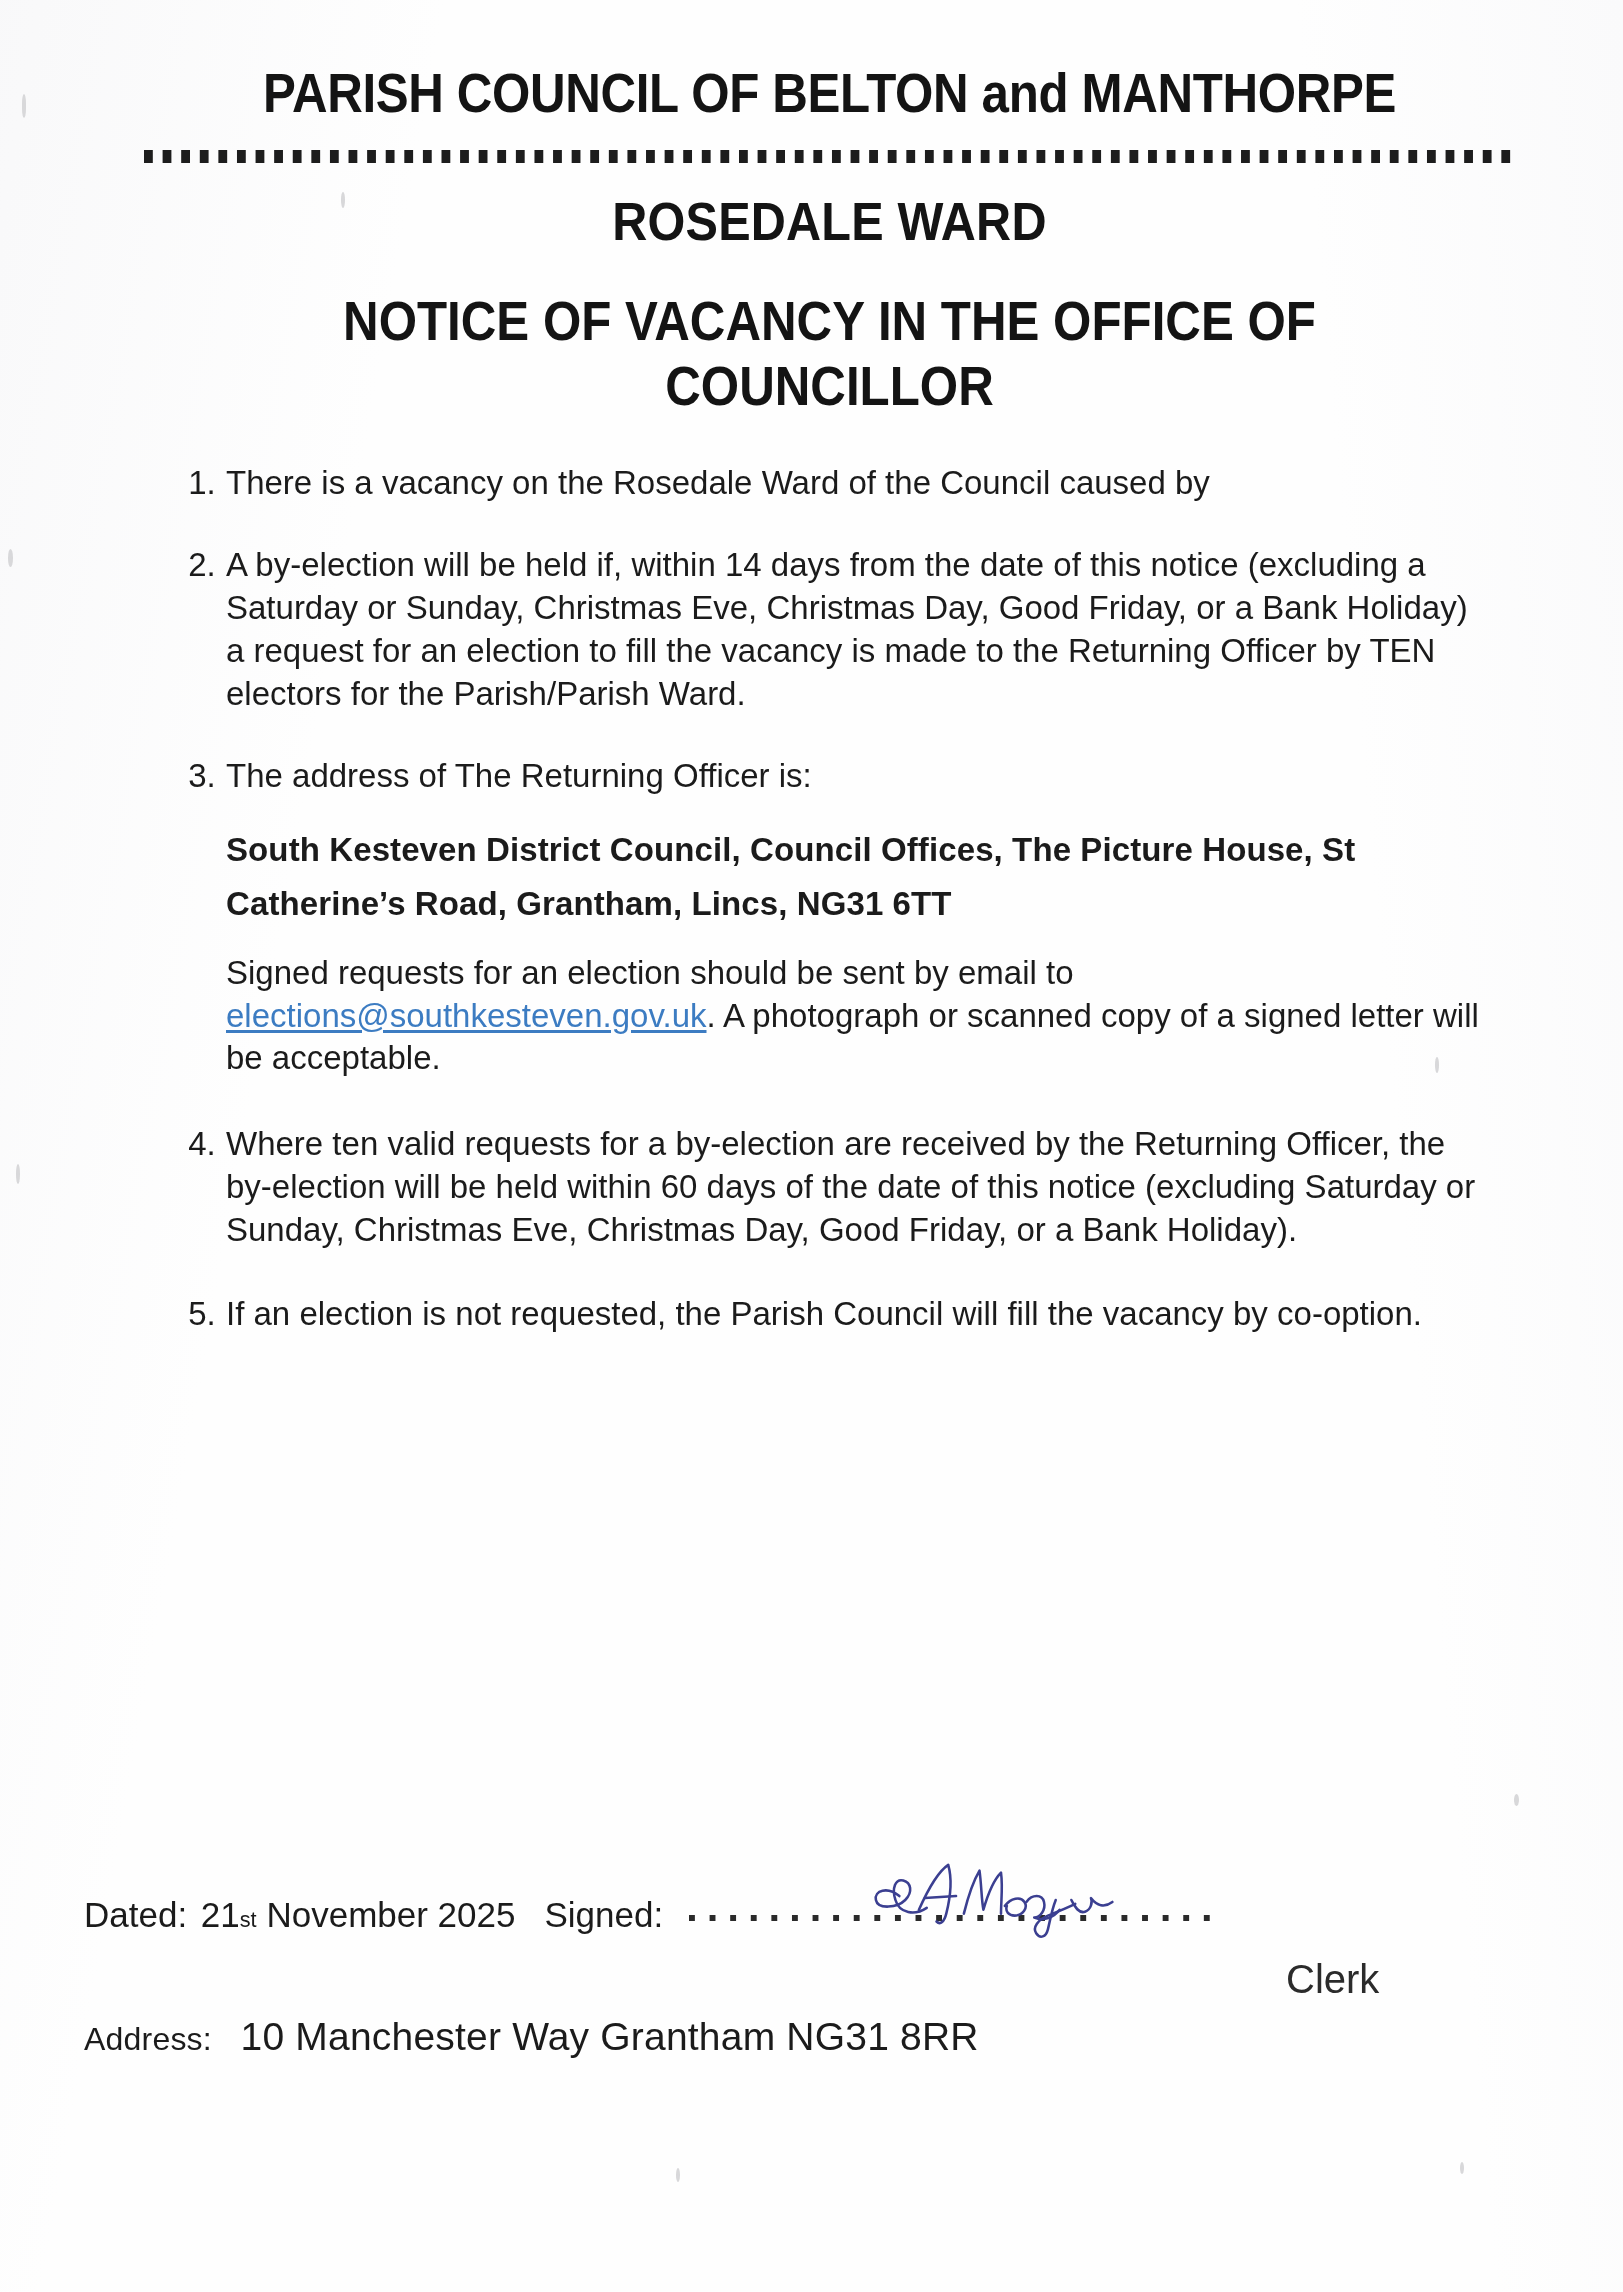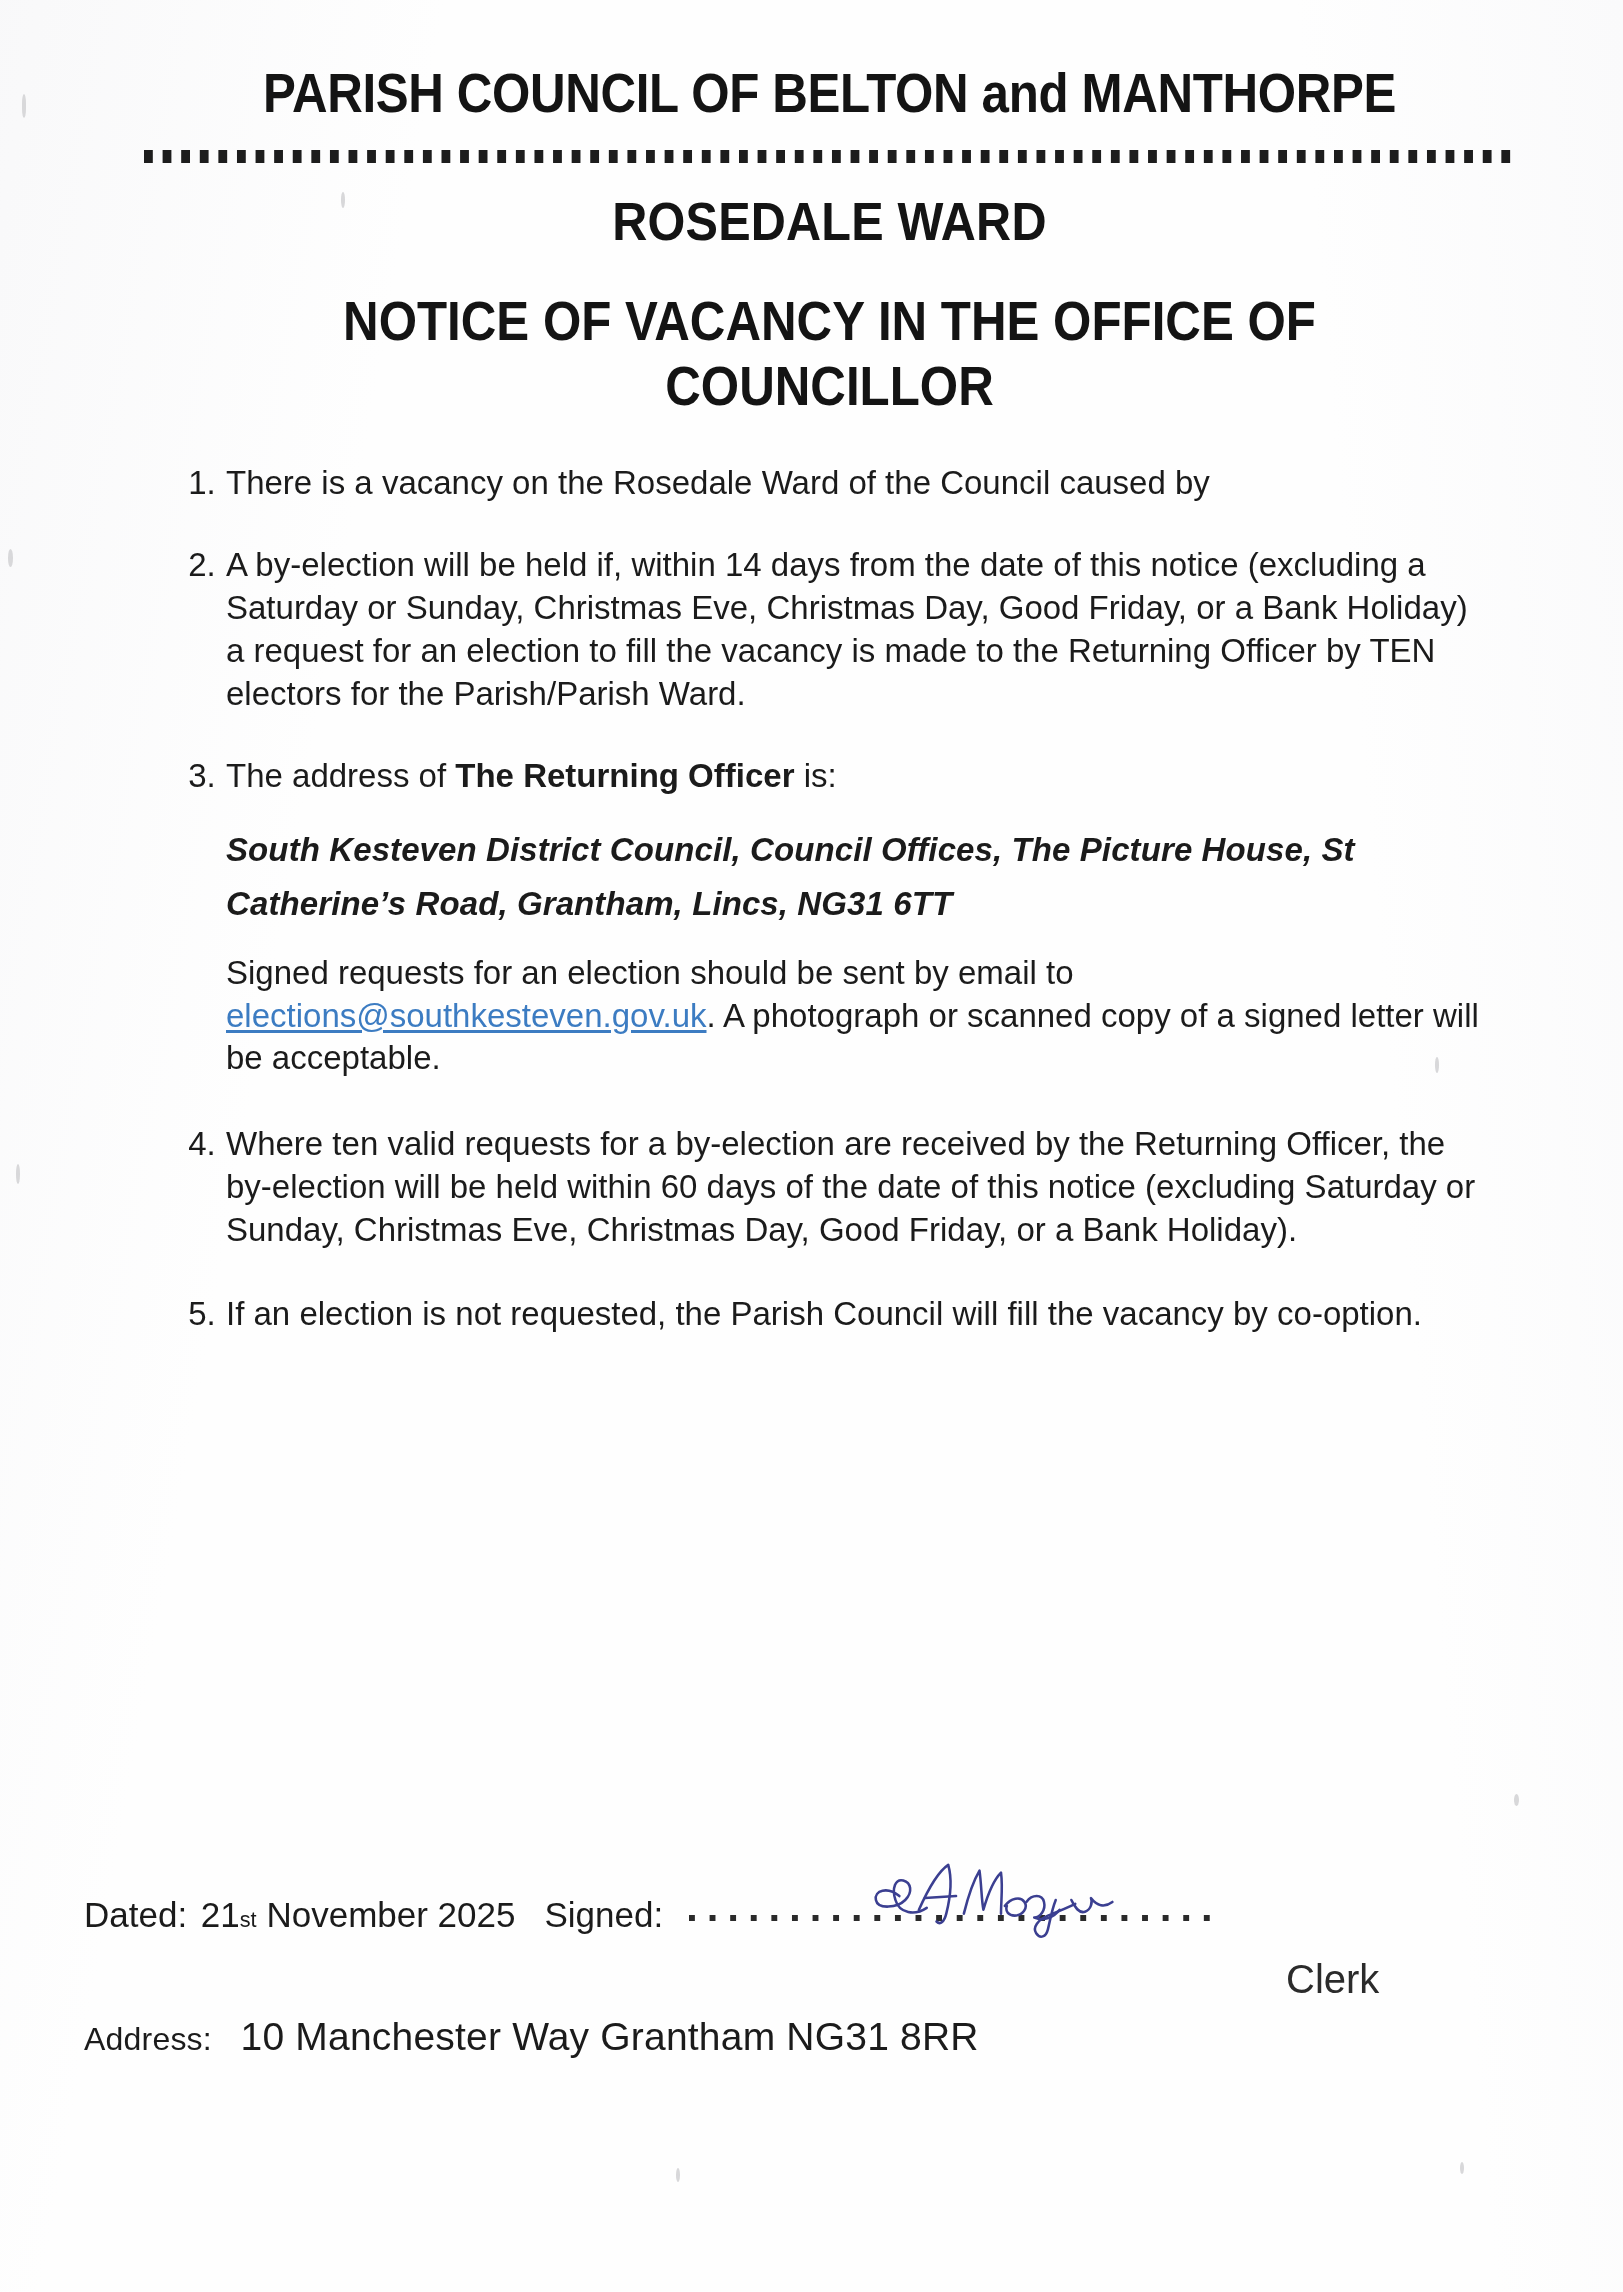--- a/index.html
+++ b/index.html
@@ -111,24 +111,23 @@
   }
   .li p + p {
     margin-top: 29px;
   }
   .li-1 { margin-left: 45px; margin-right: 147px; }
   .li-2 { margin-left: 45px; margin-right: 57px; margin-top: 39px; }
   .li-3 { margin-left: 45px; margin-right: 57px; margin-top: 39px; }
   .li-4 { margin-left: 45px; margin-right: 57px; margin-top: 43px; }
   .li-5 { margin-left: 45px; margin-right: 57px; margin-top: 41px; }
 
-  .b { font-weight: bold; }
+  .b { font-weight: normal; }
   .addr {
     font-weight: bold;
-    font-style: italic;
     line-height: 1.62;
     margin-top: 25.5px !important;
     letter-spacing: 0.1px;
   }
   .maillink {
     color: #3c7cc2;
     text-decoration: underline;
     text-underline-offset: 2.9px;
   }
   .after-addr { margin-top: 21.6px !important; }

